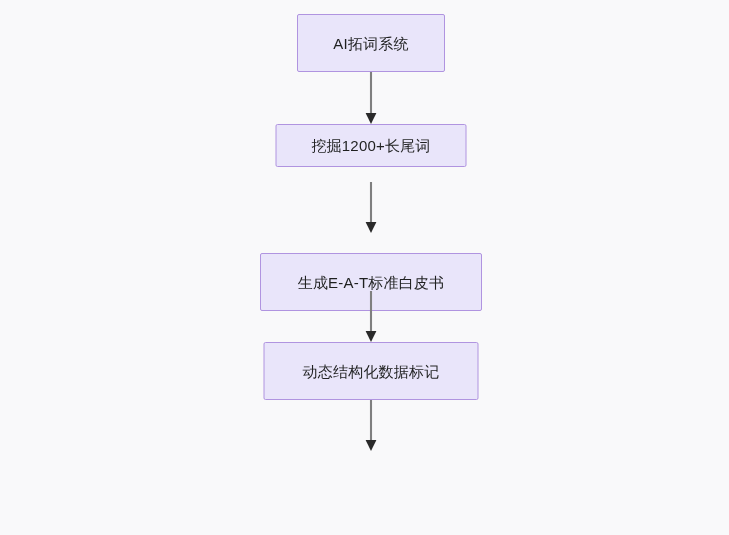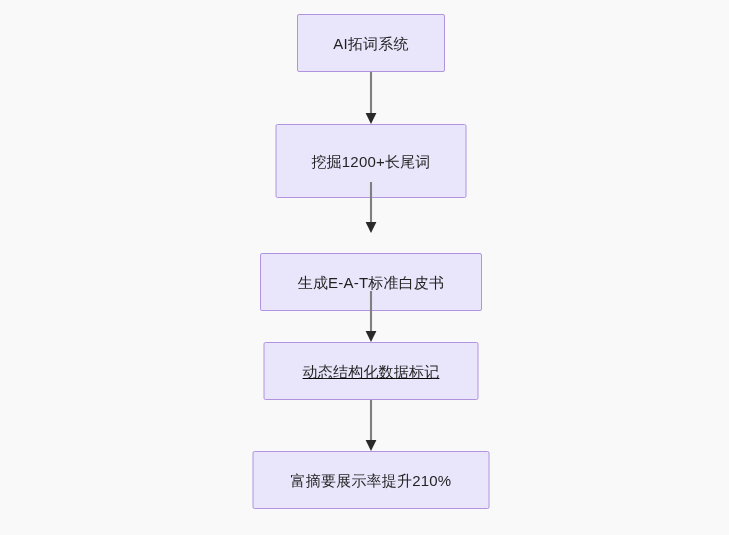--- a/index.html
+++ b/index.html
@@ -65,21 +65,21 @@
     <span class="node-label">AI拓词系统</span>
   </div>
 
   <div class="edge" style="top:72px; height:52px;">
     <svg width="16" height="52" viewBox="0 0 16 52">
       <line class="edge-line" x1="8" y1="0" x2="8" y2="43"></line>
       <polygon class="edge-head" points="8,52 2.6,41 13.4,41"></polygon>
     </svg>
   </div>
 
-  <div class="node" style="top:124px; width:191px; height:74px;">
+  <div class="node" style="top:124px; width:191px; height:43px;">
     <span class="node-label">挖掘1200+长尾词</span>
   </div>
 
   <div class="edge" style="top:182px; height:51px;">
     <svg width="16" height="51" viewBox="0 0 16 51">
       <line class="edge-line" x1="8" y1="0" x2="8" y2="42"></line>
       <polygon class="edge-head" points="8,51 2.6,40 13.4,40"></polygon>
     </svg>
   </div>
 
@@ -87,28 +87,25 @@
     <span class="node-label">生成E-A-T标准白皮书</span>
   </div>
 
   <div class="edge" style="top:291px; height:51px;">
     <svg width="16" height="51" viewBox="0 0 16 51">
       <line class="edge-line" x1="8" y1="0" x2="8" y2="42"></line>
       <polygon class="edge-head" points="8,51 2.6,40 13.4,40"></polygon>
     </svg>
   </div>
 
-  <div class="node" style="top:342px; width:215px; height:58px;text-decoration:underline;">
+  <div class="node" style="top:342px; width:215px; height:58px;">
     <span class="node-label">动态结构化数据标记</span>
   </div>
 
   <div class="edge" style="top:400px; height:51px;">
     <svg width="16" height="51" viewBox="0 0 16 51">
       <line class="edge-line" x1="8" y1="0" x2="8" y2="42"></line>
       <polygon class="edge-head" points="8,51 2.6,40 13.4,40"></polygon>
     </svg>
   </div>
 
-  <div class="node" style="top:451px; width:237px; height:58px;">
-    <span class="node-label">富摘要展示率提升210%</span>
-  </div>
 
 </div>
 
 </body></html>

